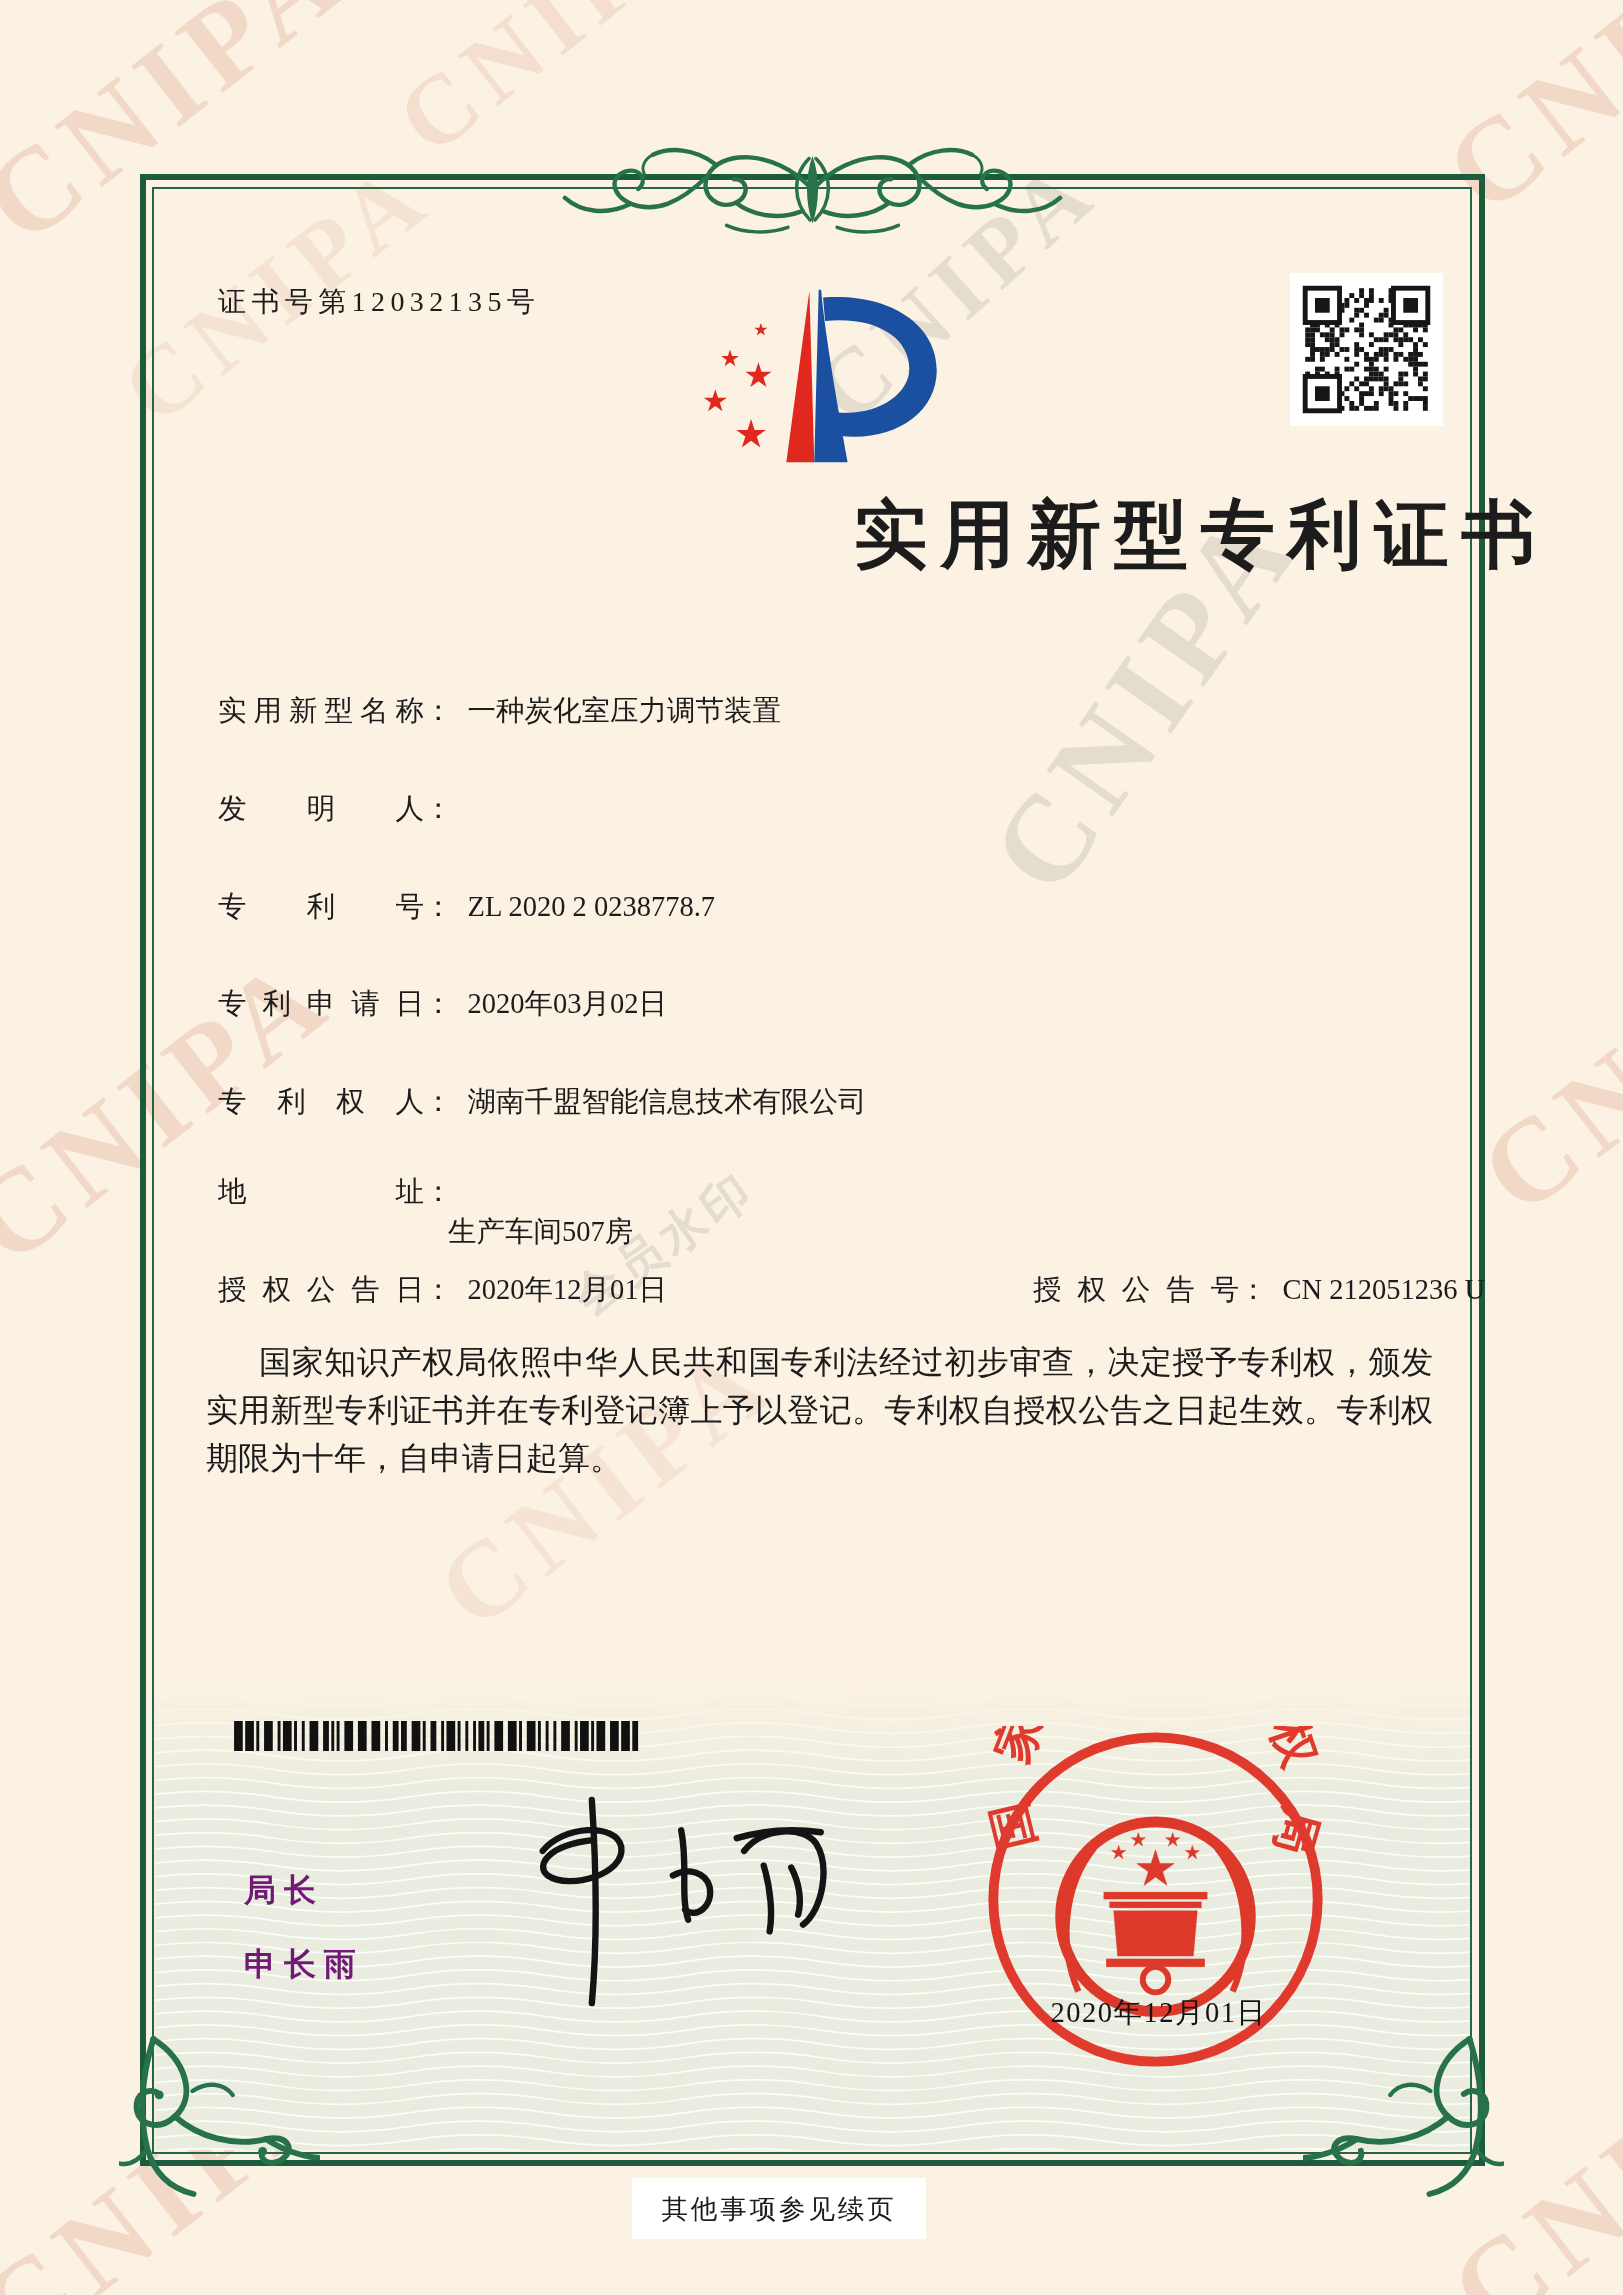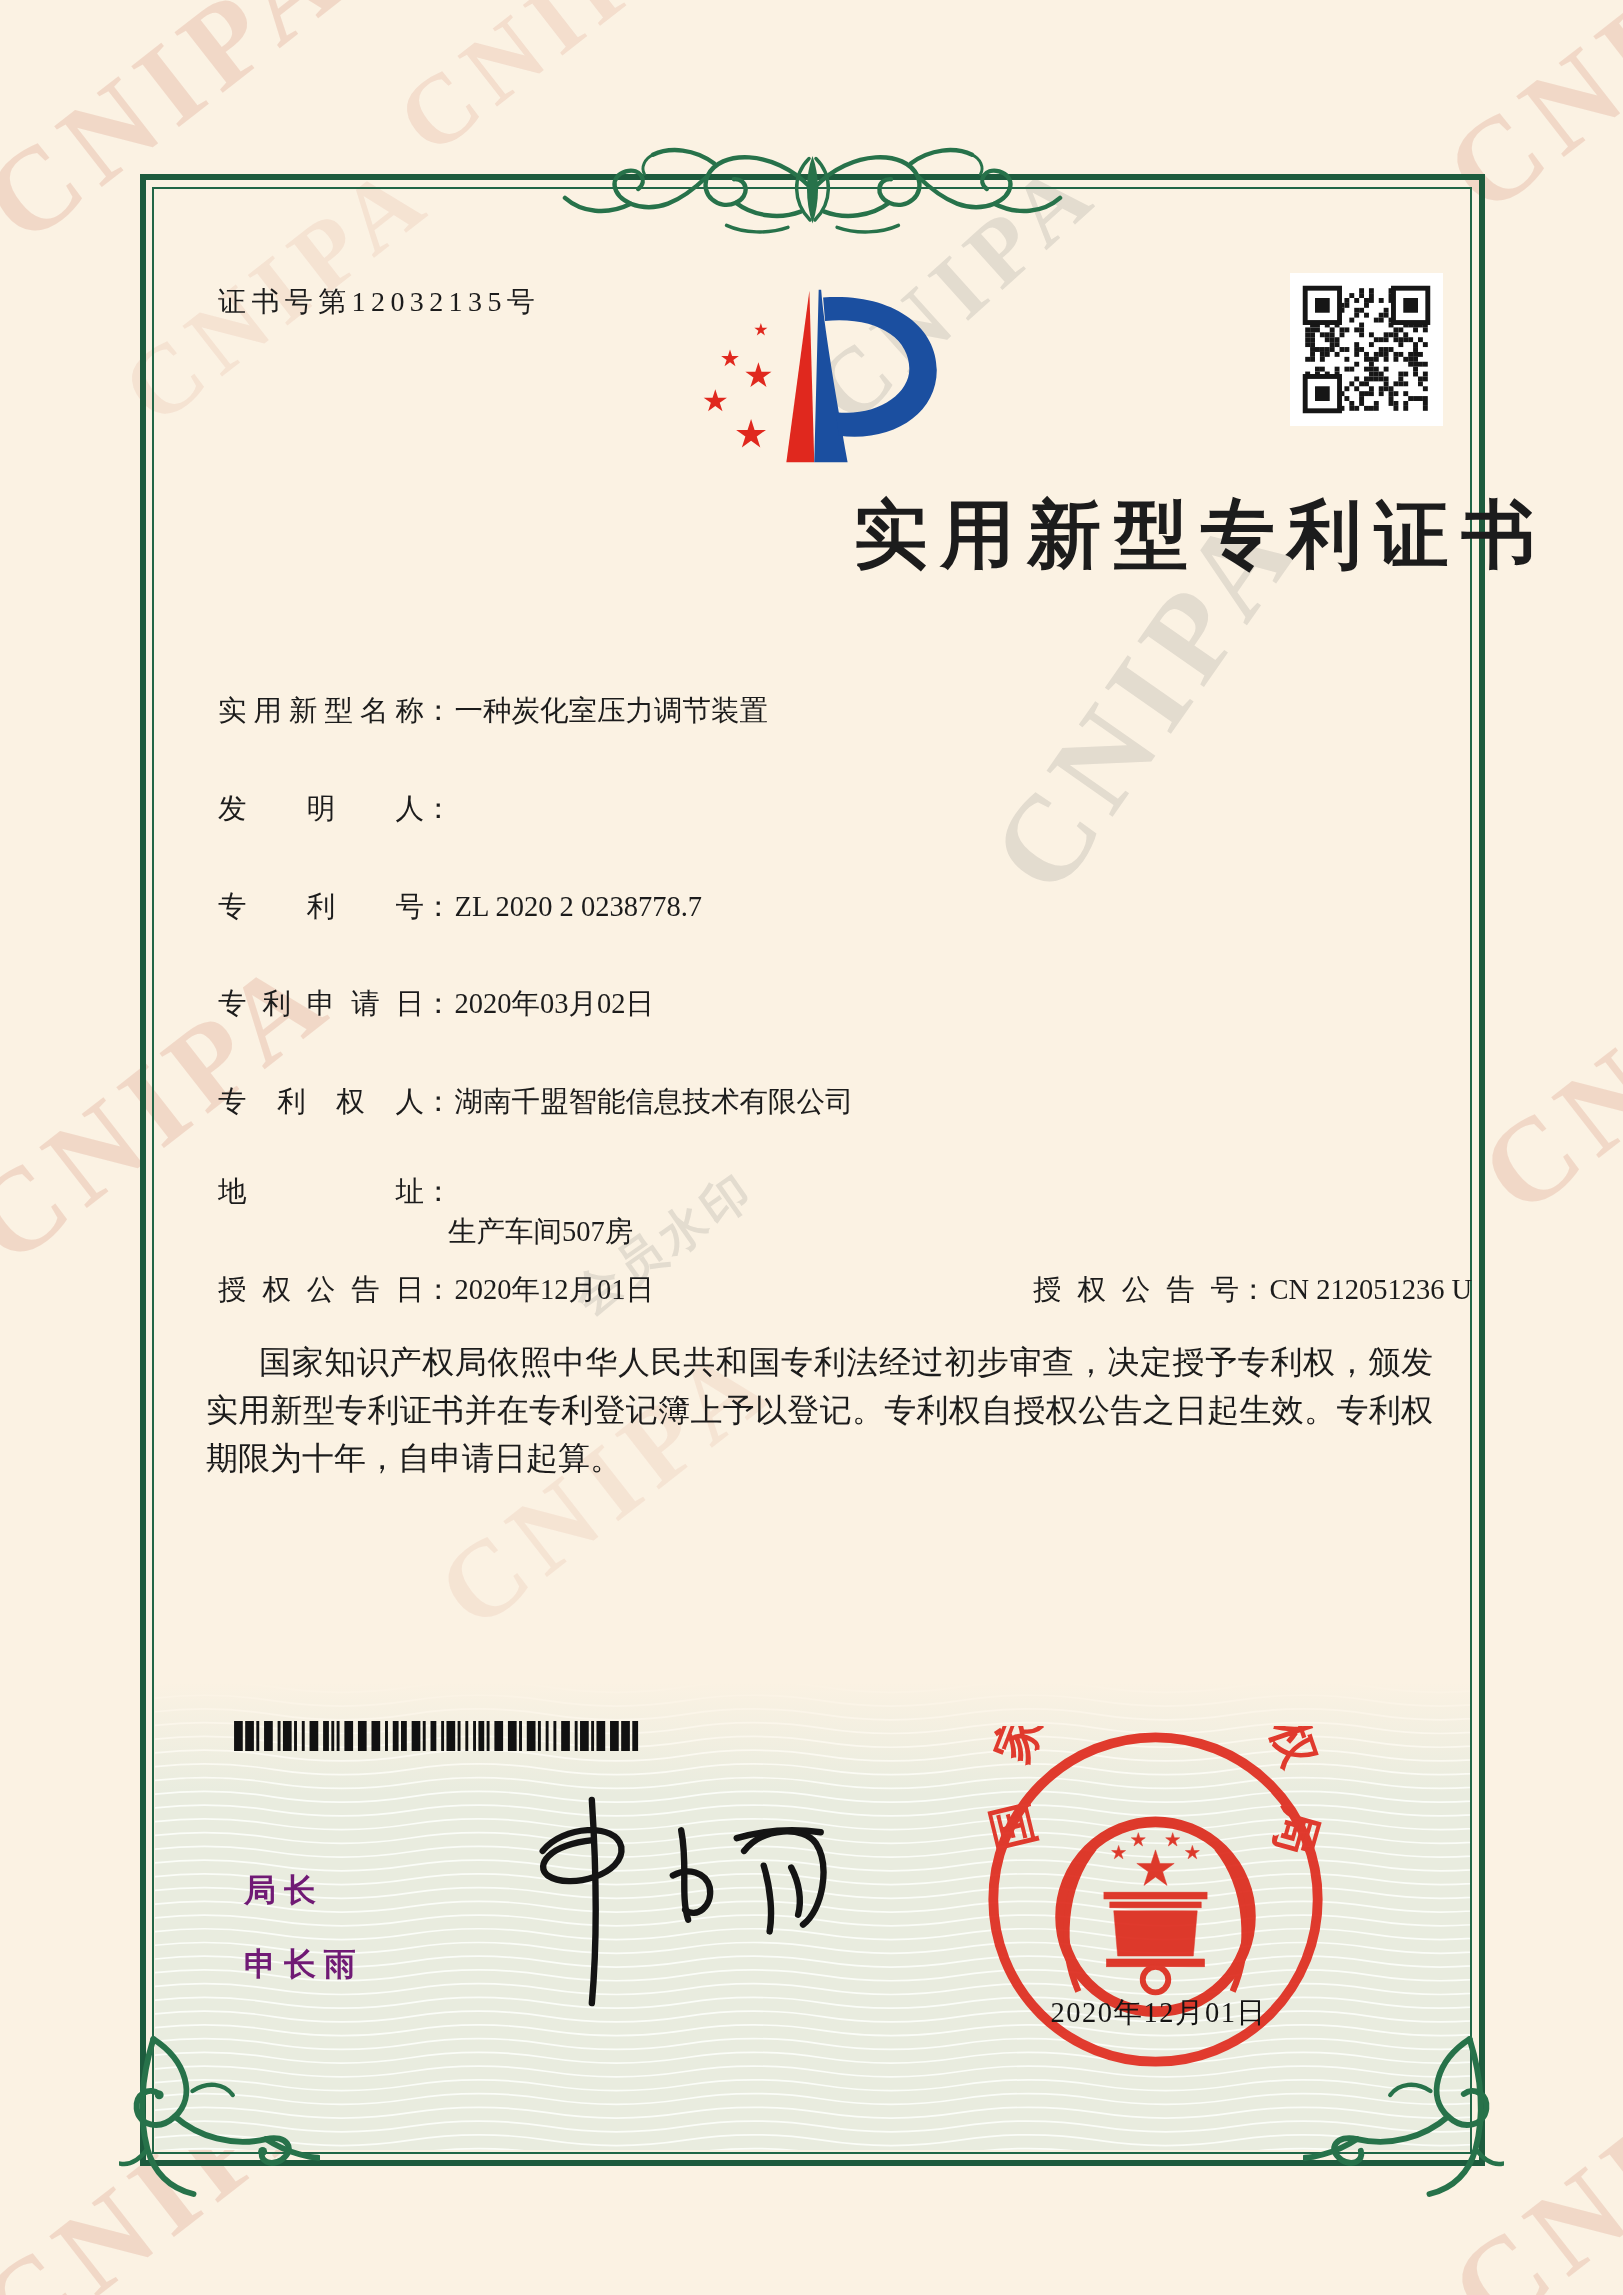--- a/index.html
+++ b/index.html
@@ -39,21 +39,21 @@
   .logo{position:absolute; left:681px; top:267px; z-index:3;}
   .qrbox{position:absolute; left:1290px; top:273px; width:153px; height:153px; background:#ffffff; z-index:3;}
   .title{
     position:absolute; left:0; top:493px; width:1548px; text-align:right;
     font-size:74px; font-weight:bold; letter-spacing:12.8px; z-index:3; line-height:1.15;
   }
   
   .field-row{position:absolute; left:218px; font-size:28.5px; line-height:1.25; z-index:3; display:flex; white-space:nowrap;}
   .jlabel{display:inline-flex; justify-content:space-between; width:206px;}
   .colon{display:inline-block;}
-  .fvalue{margin-left:2px;}
+  .fvalue{margin-left:15px;}
   .addr2{position:absolute; left:448px; top:1213px; font-size:28.5px; z-index:3;}
   .grant-group2{position:absolute; left:815px; top:0; display:flex; white-space:nowrap;}
   
   .body-text{
     position:absolute; left:206px; top:1338px; width:1227px; z-index:3;
     font-size:32px; line-height:48px; text-align:justify;
   }
   .body-text p{margin:0; text-indent:53px;}
   
   .barcode{position:absolute; left:231px; top:1721px; z-index:3;}
@@ -580,15 +580,16 @@
         <path d="M268,376 h170 l-8,92 h-154 Z"></path>
         <rect x="253" y="474" width="200" height="16"></rect>
         <circle cx="353" cy="516" r="26" fill="none" stroke-width="12"></circle>
         <path d="M196,540 C158,452 162,330 228,248" fill="none" stroke-width="13"></path>
         <path d="M510,540 C548,452 544,330 478,248" fill="none" stroke-width="13"></path>
       </g>
     </g>
   </svg>
   <div class="seal-date">2020年12月01日</div>
 
+  <div class="note-box">其他事项参见续页</div>
 
 </div>
 
 
 </body></html>

